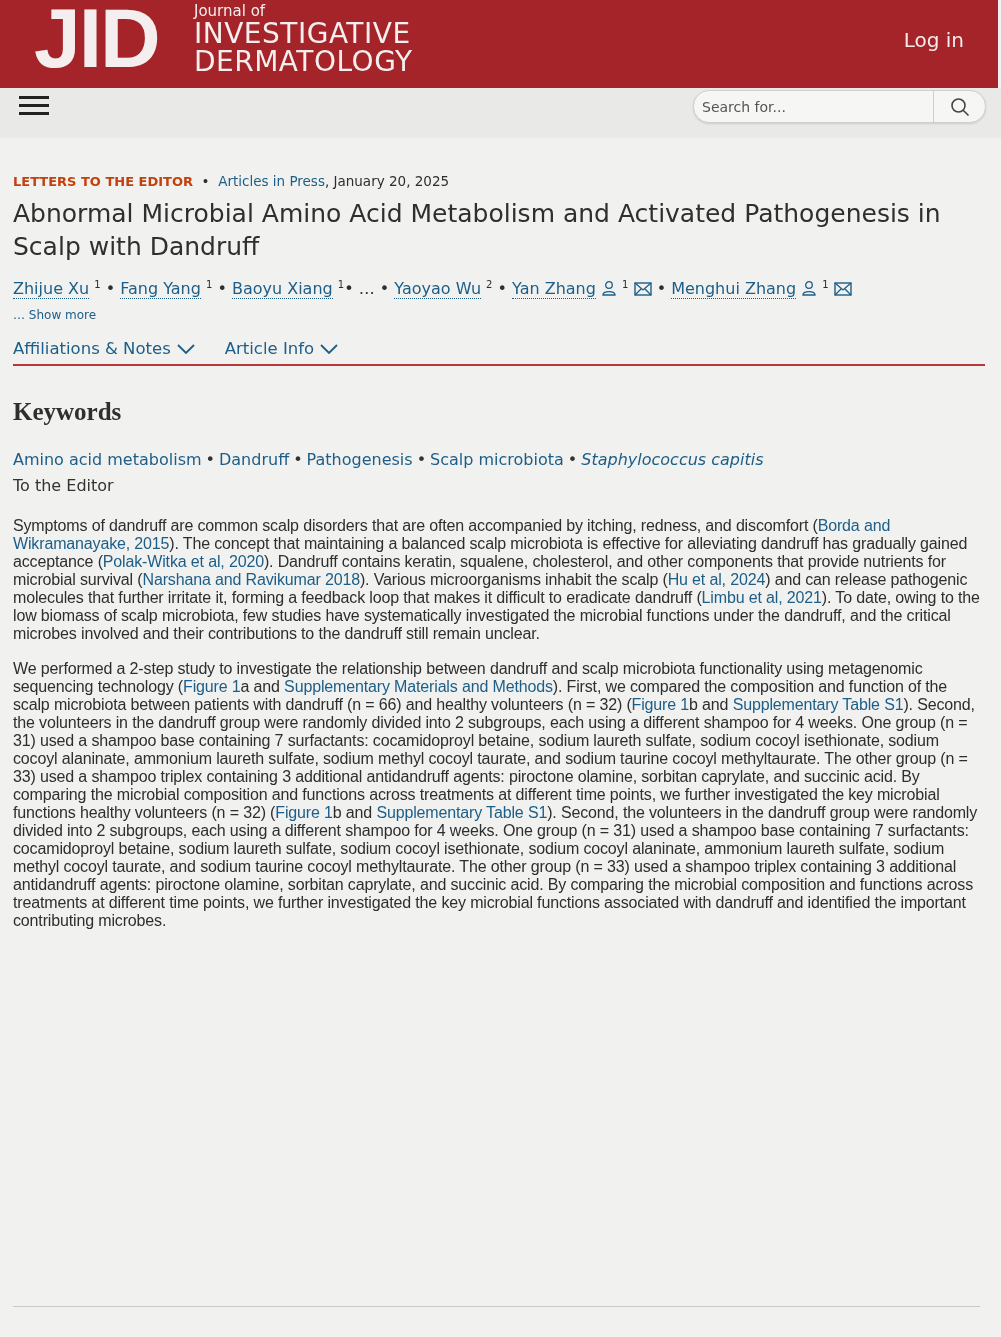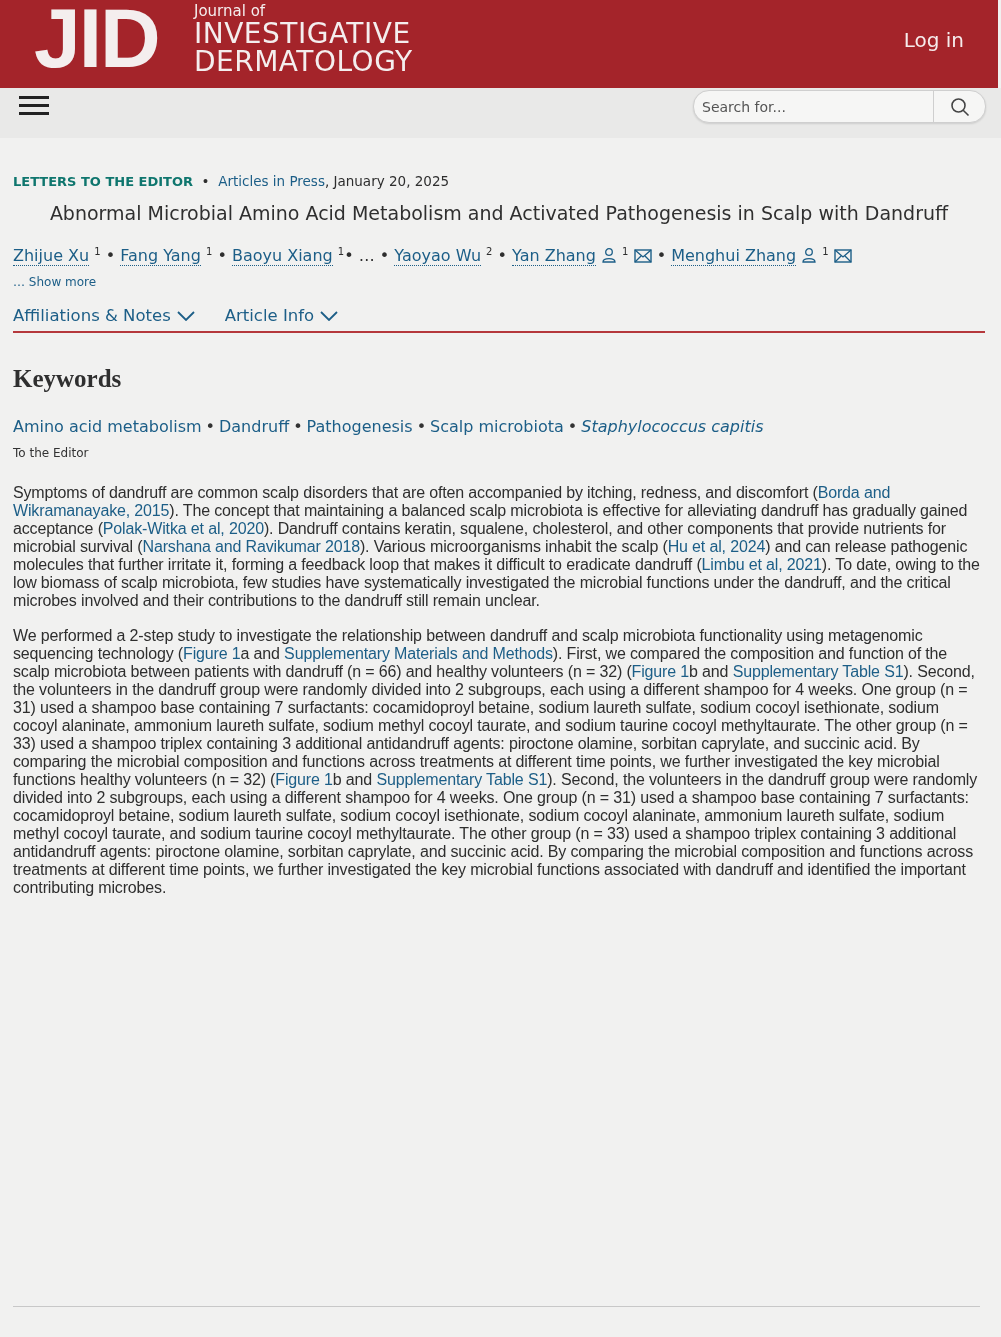--- a/index.html
+++ b/index.html
@@ -45,37 +45,37 @@
     font-family: "DejaVu Sans", sans-serif; font-size: 14px; color: #444;
   }
   .search input::placeholder { color: #555; }
   .search-btn {
     position: absolute; right: 0; top: 0; width: 52px; height: 31px;
     border-left: 1px solid #cfcfcf; cursor: pointer;
     display: flex; align-items: center; justify-content: center;
   }
   .content { position: absolute; left: 13px; top: 170px; width: 972px; }
   .meta { font-size: 13.5px; line-height: 22px; }
-  .meta .section { font-weight: bold; color: #0f766e; font-size: 13px; }
+  .meta .section { font-weight: bold; color: #c2410c; font-size: 13px; }
   .link { color: #1c5e87; cursor: pointer; }
   .title {
-    margin-top: 4px; font-size: 19px; line-height: 33px; color: #2f2f2f; font-weight: normal; text-align: center;
+    margin-top: 4px; font-size: 25px; line-height: 33px; color: #2f2f2f; font-weight: normal;
   }
   .authors { margin-top: 8px; font-size: 16px; line-height: 28px; color: #2e2e2e; }
   .author { color: #1c5e87; border-bottom: 1px dotted #1c5e87; cursor: pointer; }
   .authors sup { font-size: 10px; }
   .ico { display: inline-block; vertical-align: -2px; }
   .show-more { font-size: 12px; line-height: 24px; color: #1c5e87; cursor: pointer; }
   .tabs { margin-top: 12px; display: flex; gap: 30px; font-size: 16.5px; color: #1c5e87; padding-bottom: 6px; border-bottom: 2px solid #b5383c; }
   .tab { cursor: pointer; display: flex; align-items: center; gap: 6px; }
   .kw-title { margin-top: 32px; font-size: 25px; color: #2f2f2f; font-family: Liberation Serif, serif; }
   .keywords { margin-top: 22px; font-size: 16px; line-height: 24px; color: #1c5e87; }
   .keywords .sep { color: #333; margin: 0 4px; }
   .keywords i { font-style: italic; }
-  .to-editor { font-size: 12px; line-height: 28px; color: #333; }
+  .to-editor { font-size: 16px; line-height: 28px; color: #333; }
   .para {
     font-family: "Liberation Sans Narrow", "Liberation Sans", sans-serif;
     font-size: 16px; line-height: 18px; color: #2e2e2e;
     letter-spacing: -0.15px; margin-top: 17px; width: 972px;
   }
   .para + .para { margin-top: 17px; }
   .divider { position: absolute; left: 13px; top: 1306px; width: 967px; height: 1px; background: #c8c8c8; }
 </style>
 </head>
 <body>

